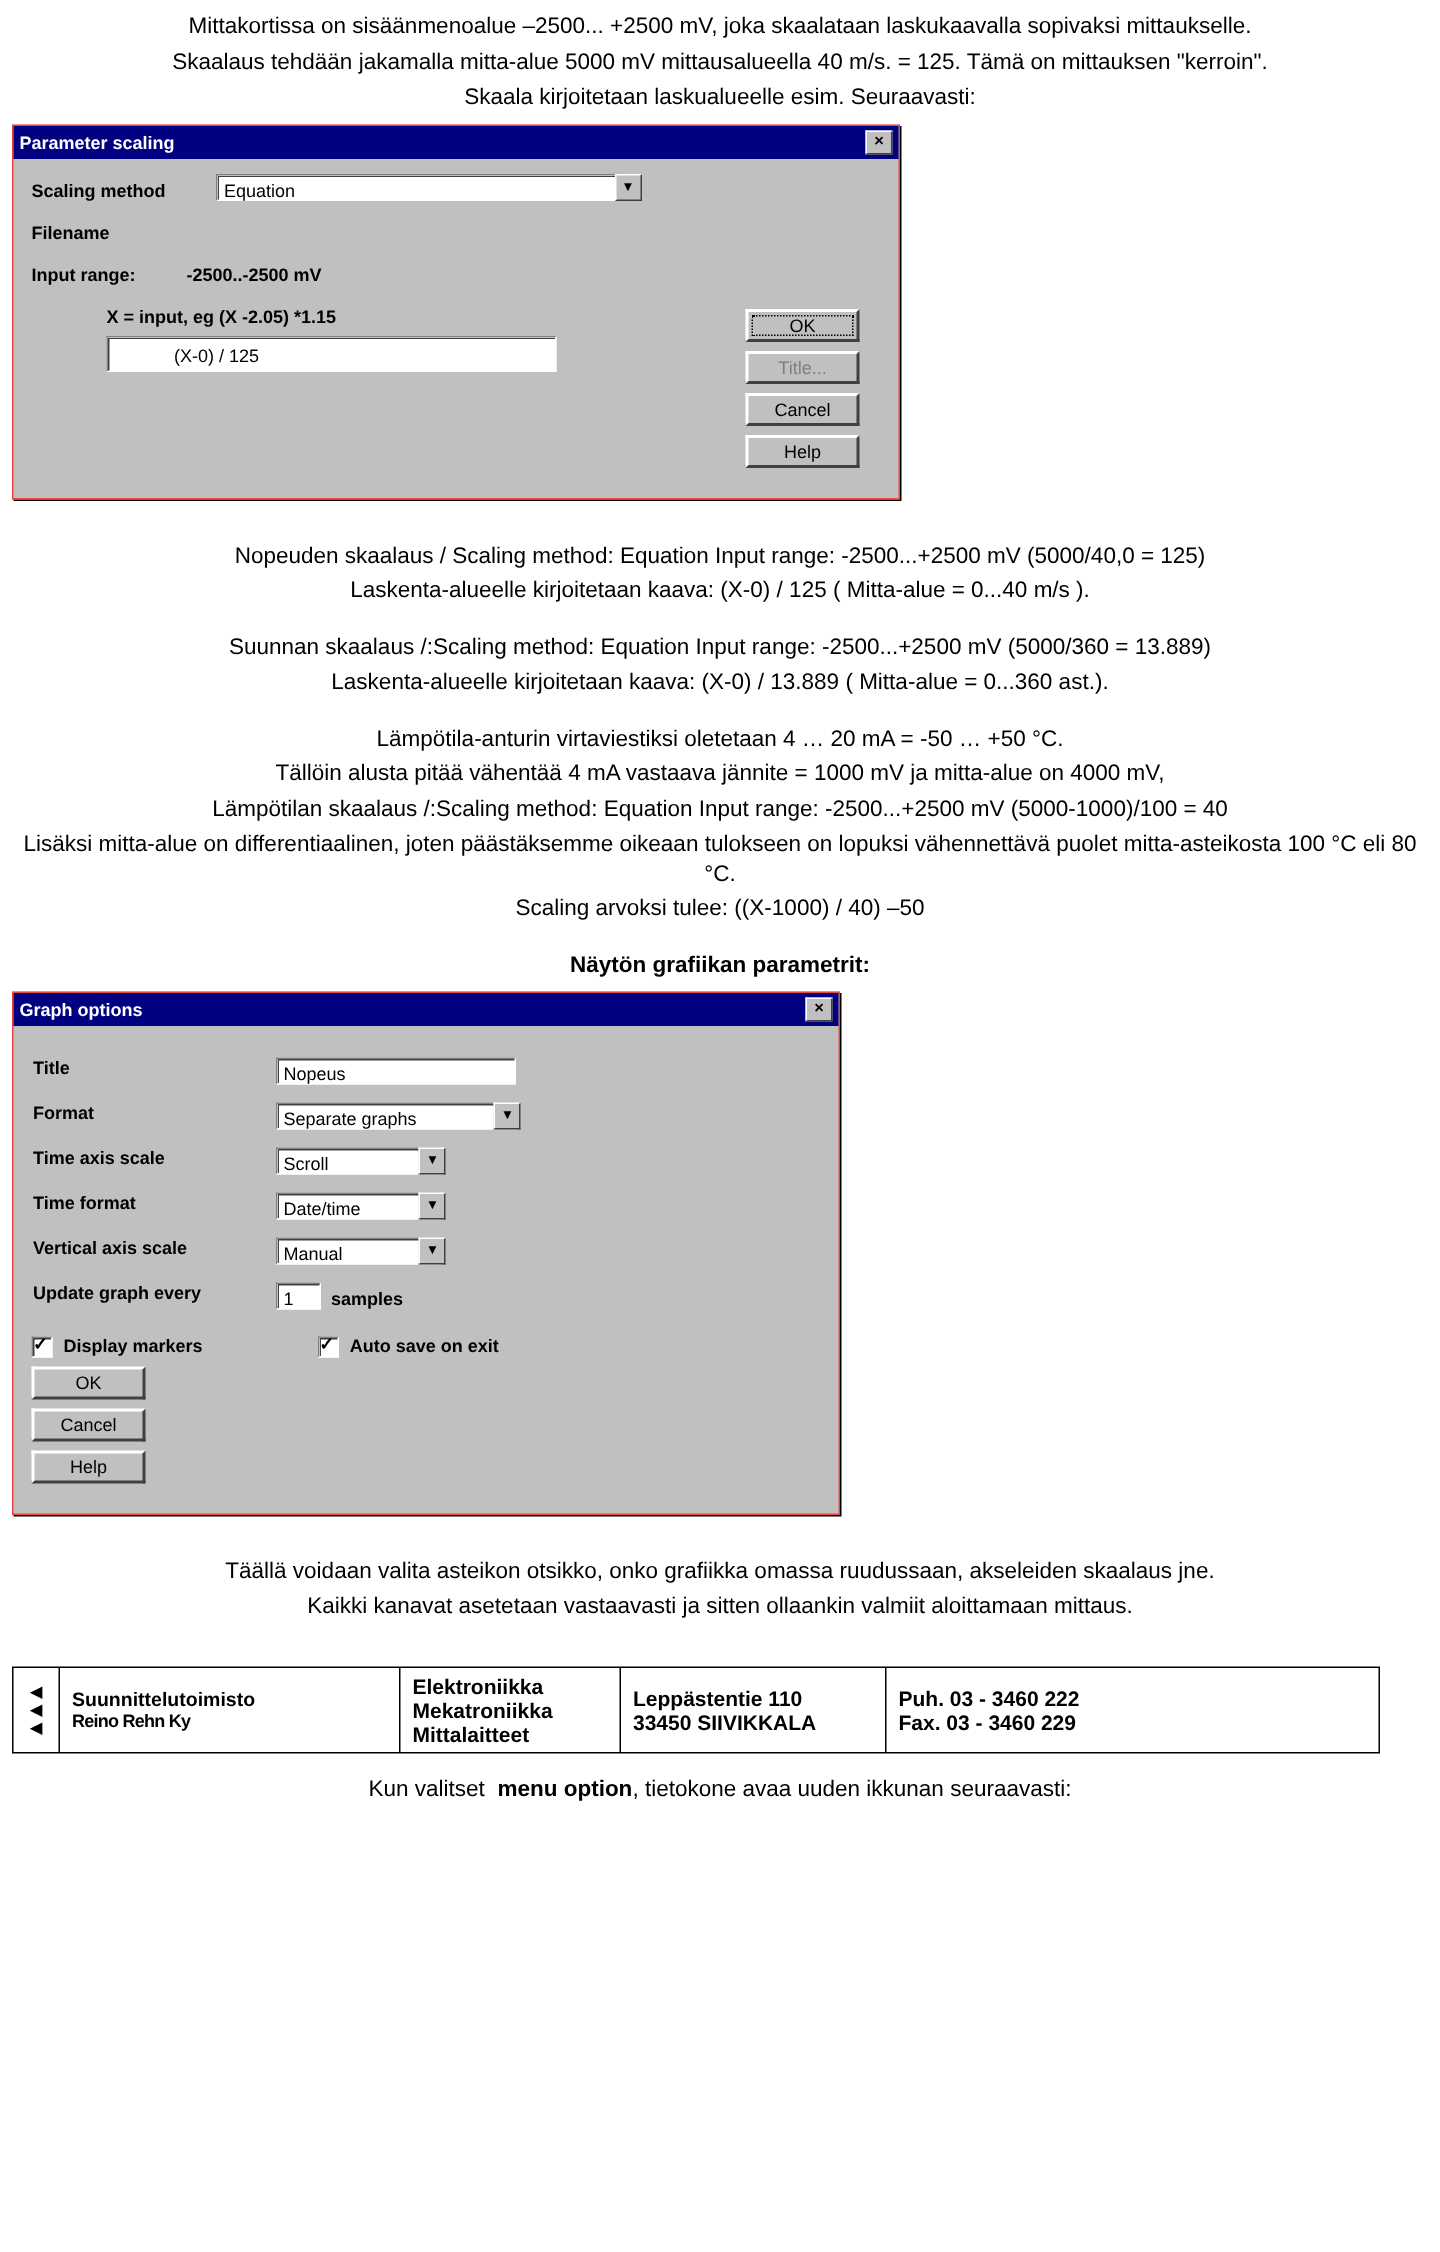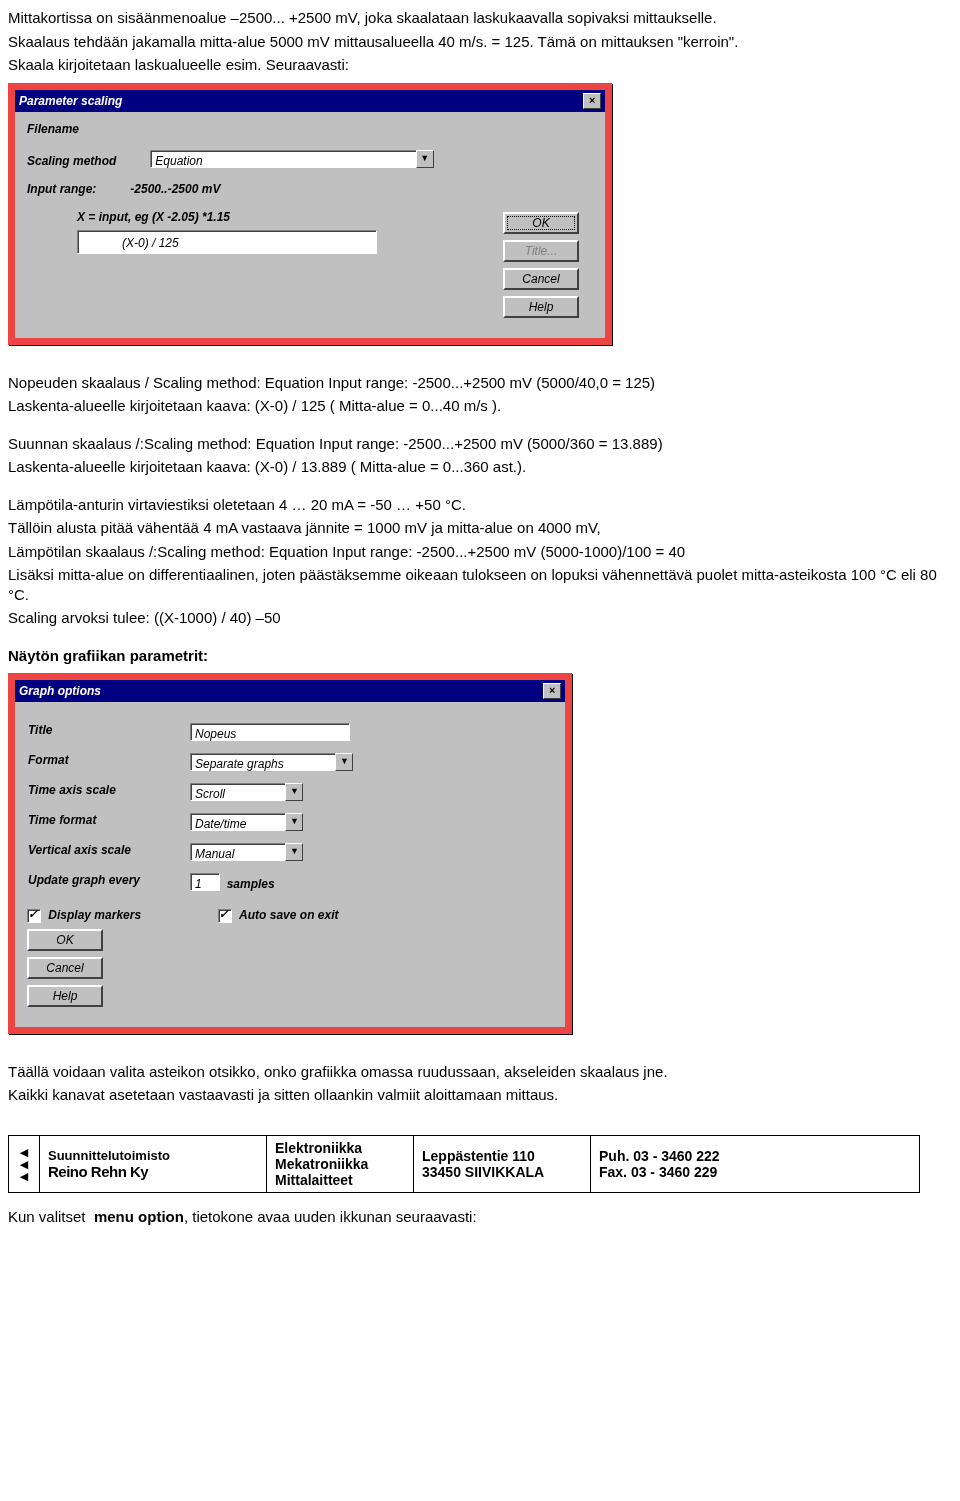--- a/index.html
+++ b/index.html
@@ -4,35 +4,34 @@
 <style>
   body {
     margin: 0;
     padding: 8px;
     font-family: Arial, Helvetica, sans-serif;
     font-size: 15px;
     color: #000;
     background: #fff;
     width: 944px;
   }
-  p { margin: 0 0 4px 0; line-height: 1.3; }
+  p { margin: 0 0 4px 0; line-height: 1.3; text-align: center; }
   .bold { font-weight: bold; }
   .spacer { height: 14px; }
 
   
   .win {
     background: #c0c0c0;
-    border: 7px solid #ef4444;
+    border: 1px solid #ef4444;
     display: inline-block;
     font-family: "MS Sans Serif", Tahoma, Arial, sans-serif;
     font-size: 12px;
     color: #000;
     margin: 4px 0 14px 0;
     box-shadow: 1px 1px 0 #000;
-    font-style: italic;
   }
   .titlebar {
     background: #000080;
     color: #fff;
     font-weight: bold;
     padding: 2px 4px;
     display: flex;
     justify-content: space-between;
     align-items: center;
     height: 18px;
@@ -138,21 +137,21 @@
     border-right: 1px solid #000;
     padding: 4px 8px;
     display: flex;
     flex-direction: column;
     justify-content: center;
   }
   .footerbox .cell:last-child { border-right: none; }
   .brand {
     font-weight: bold;
   }
-  .brand .big { font-size: 15px; letter-spacing: -0.5px;}
+  .brand .big { font-size: 12px; letter-spacing: -0.5px;}
   .brand .small { font-size: 13px; }
   .arrows {
     width: 14px;
     border: none;
     padding: 2px 2px;
     border-right: 1px solid #000;
     text-align: center;
     line-height: 12px;
     font-size: 11px;
   }
@@ -170,26 +169,26 @@
 
 <div class="win" style="width:590px;">
   <div class="titlebar">
     <span>Parameter scaling</span>
     <span class="x">×</span>
   </div>
   <div class="winbody">
     <div style="display:flex;">
       <div style="flex:1;">
         <div style="margin-bottom:14px;">
-          <span class="lbl">Filename</span>
-        </div>
-        <div style="margin-bottom:14px;">
           <span class="lbl" style="width:120px;">Scaling method</span>
           <span class="sunken" style="width:280px;">Equation</span>
           <span class="dropbtn">▼</span>
+        </div>
+        <div style="margin-bottom:14px;">
+          <span class="lbl">Filename</span>
         </div>
         <div style="margin-bottom:14px;">
           <span class="lbl" style="width:100px;">Input range:</span>
           <span class="lbl">-2500..-2500 mV</span>
         </div>
         <div style="margin:0 0 6px 50px;">
           <span class="lbl">X = input, eg (X -2.05) *1.15</span>
         </div>
         <div style="margin-left:50px;">
           <span class="sunken" style="width:300px;height:24px;line-height:20px;padding-left:44px;">(X-0) / 125</span>

